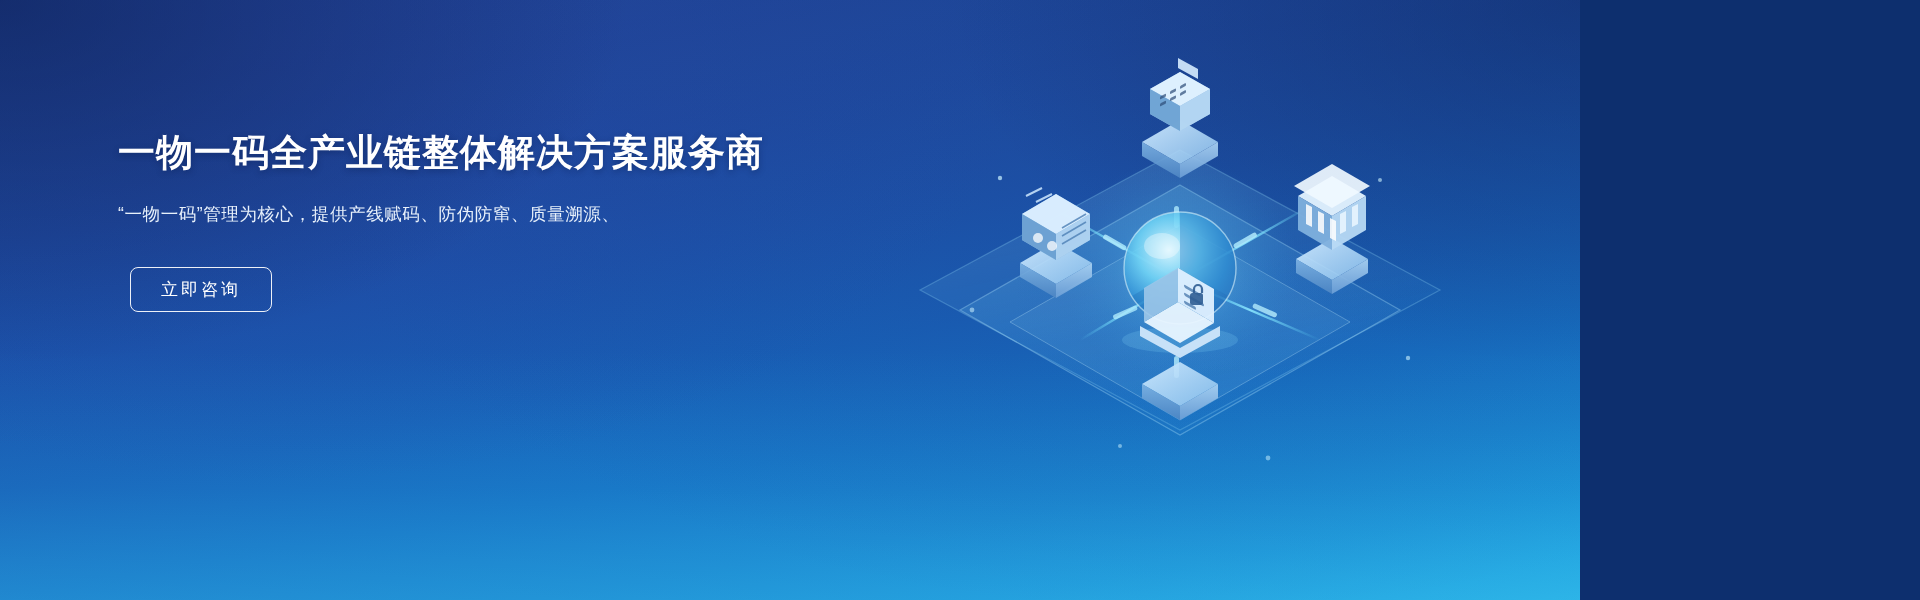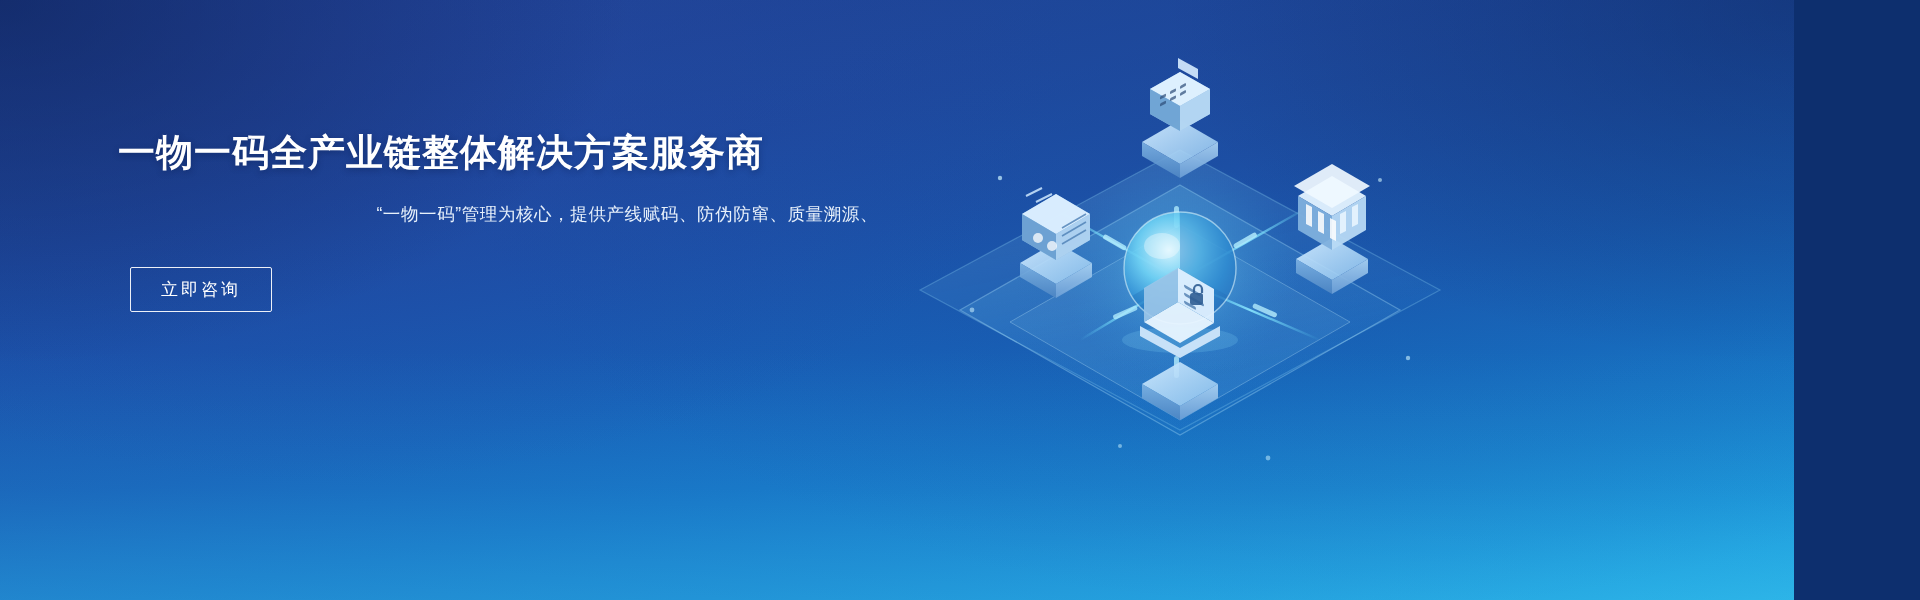--- a/index.html
+++ b/index.html
@@ -2,39 +2,38 @@
 <html><head>
 <meta charset="utf-8">
 <style>
   html, body {
     margin: 0;
     padding: 0;
     background: #0d2f6e;
   }
   .banner {
     position: relative;
-    width: 1776px;
+    width: 1580px;
     height: 600px;
     overflow: hidden;
     font-family: "Liberation Sans", "DejaVu Sans", sans-serif;
     background:
       radial-gradient(ellipse 1200px 700px at 18% 8%, rgba(40,70,160,0.55) 0%, rgba(40,70,160,0) 62%),
       radial-gradient(ellipse 1400px 800px at 75% 15%, rgba(32,70,150,0.45) 0%, rgba(32,70,150,0) 65%),
       linear-gradient(170deg,
         #1d3f8f 0%,
         #1d4496 14%,
         #1c4aa0 28%,
         #1a54ac 42%,
         #1761b8 56%,
         #1571c4 68%,
         #1782ce 79%,
         #1a93d8 88%,
         #20a3e0 95%,
         #26b0e6 100%);
-    padding-left: 18px;
   }
   
   .vignette {
     position: absolute;
     inset: 0;
     background:
       radial-gradient(ellipse 900px 520px at 0% 0%, rgba(10,28,78,0.55) 0%, rgba(10,28,78,0) 70%),
       radial-gradient(ellipse 900px 520px at 100% 0%, rgba(10,28,78,0.40) 0%, rgba(10,28,78,0) 70%);
     pointer-events: none;
   }
@@ -63,28 +62,28 @@
     white-space: nowrap;
     text-shadow: 0 2px 6px rgba(0,20,60,0.35);
   }
   .sub {
     margin: 0;
     color: #e8f1fb;
     font-size: 17.5px;
     line-height: 33px;
     letter-spacing: 0.6px;
   }
-  .sub-wrap { margin-top: 22px; text-align: right; }
+  .sub-wrap { margin-top: 22px; }
   .cta {
     display: inline-block;
     margin-top: 36px;
     margin-left: 12px;
     padding: 13px 30px;
     border: 1px solid rgba(255,255,255,0.92);
-    border-radius: 2px;
+    border-radius: 8px;
     color: #ffffff;
     font-size: 17px;
     letter-spacing: 3px;
     background: transparent;
     cursor: pointer;
     line-height: 1;
   }
 
   
   .art {

